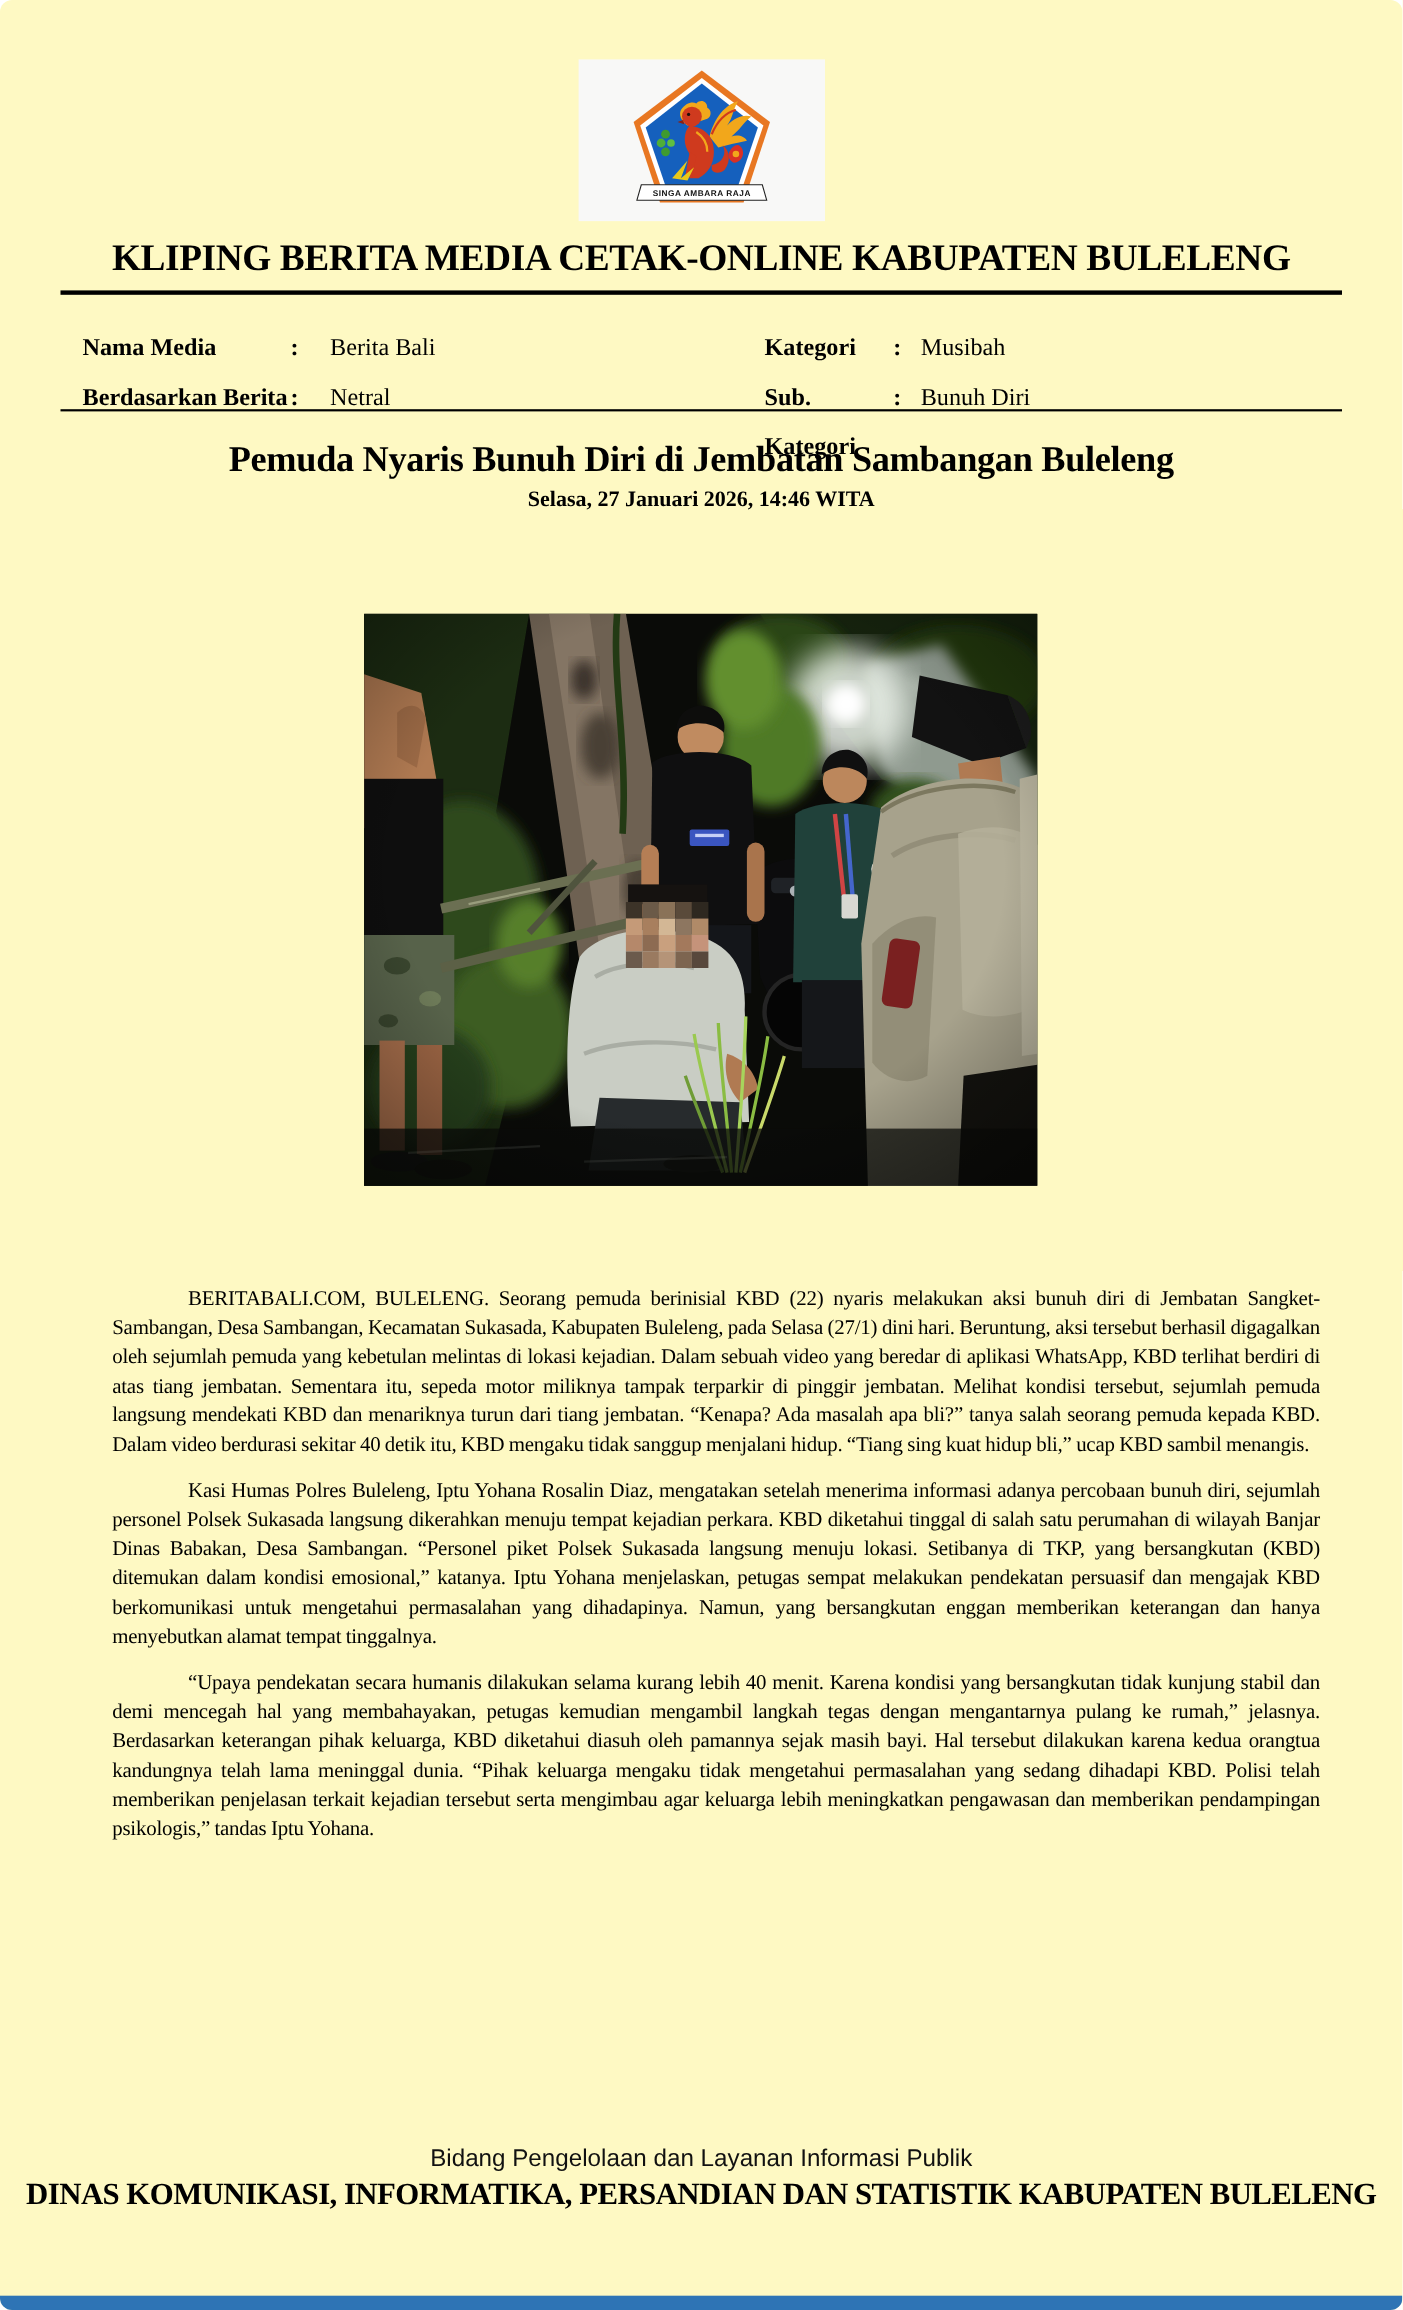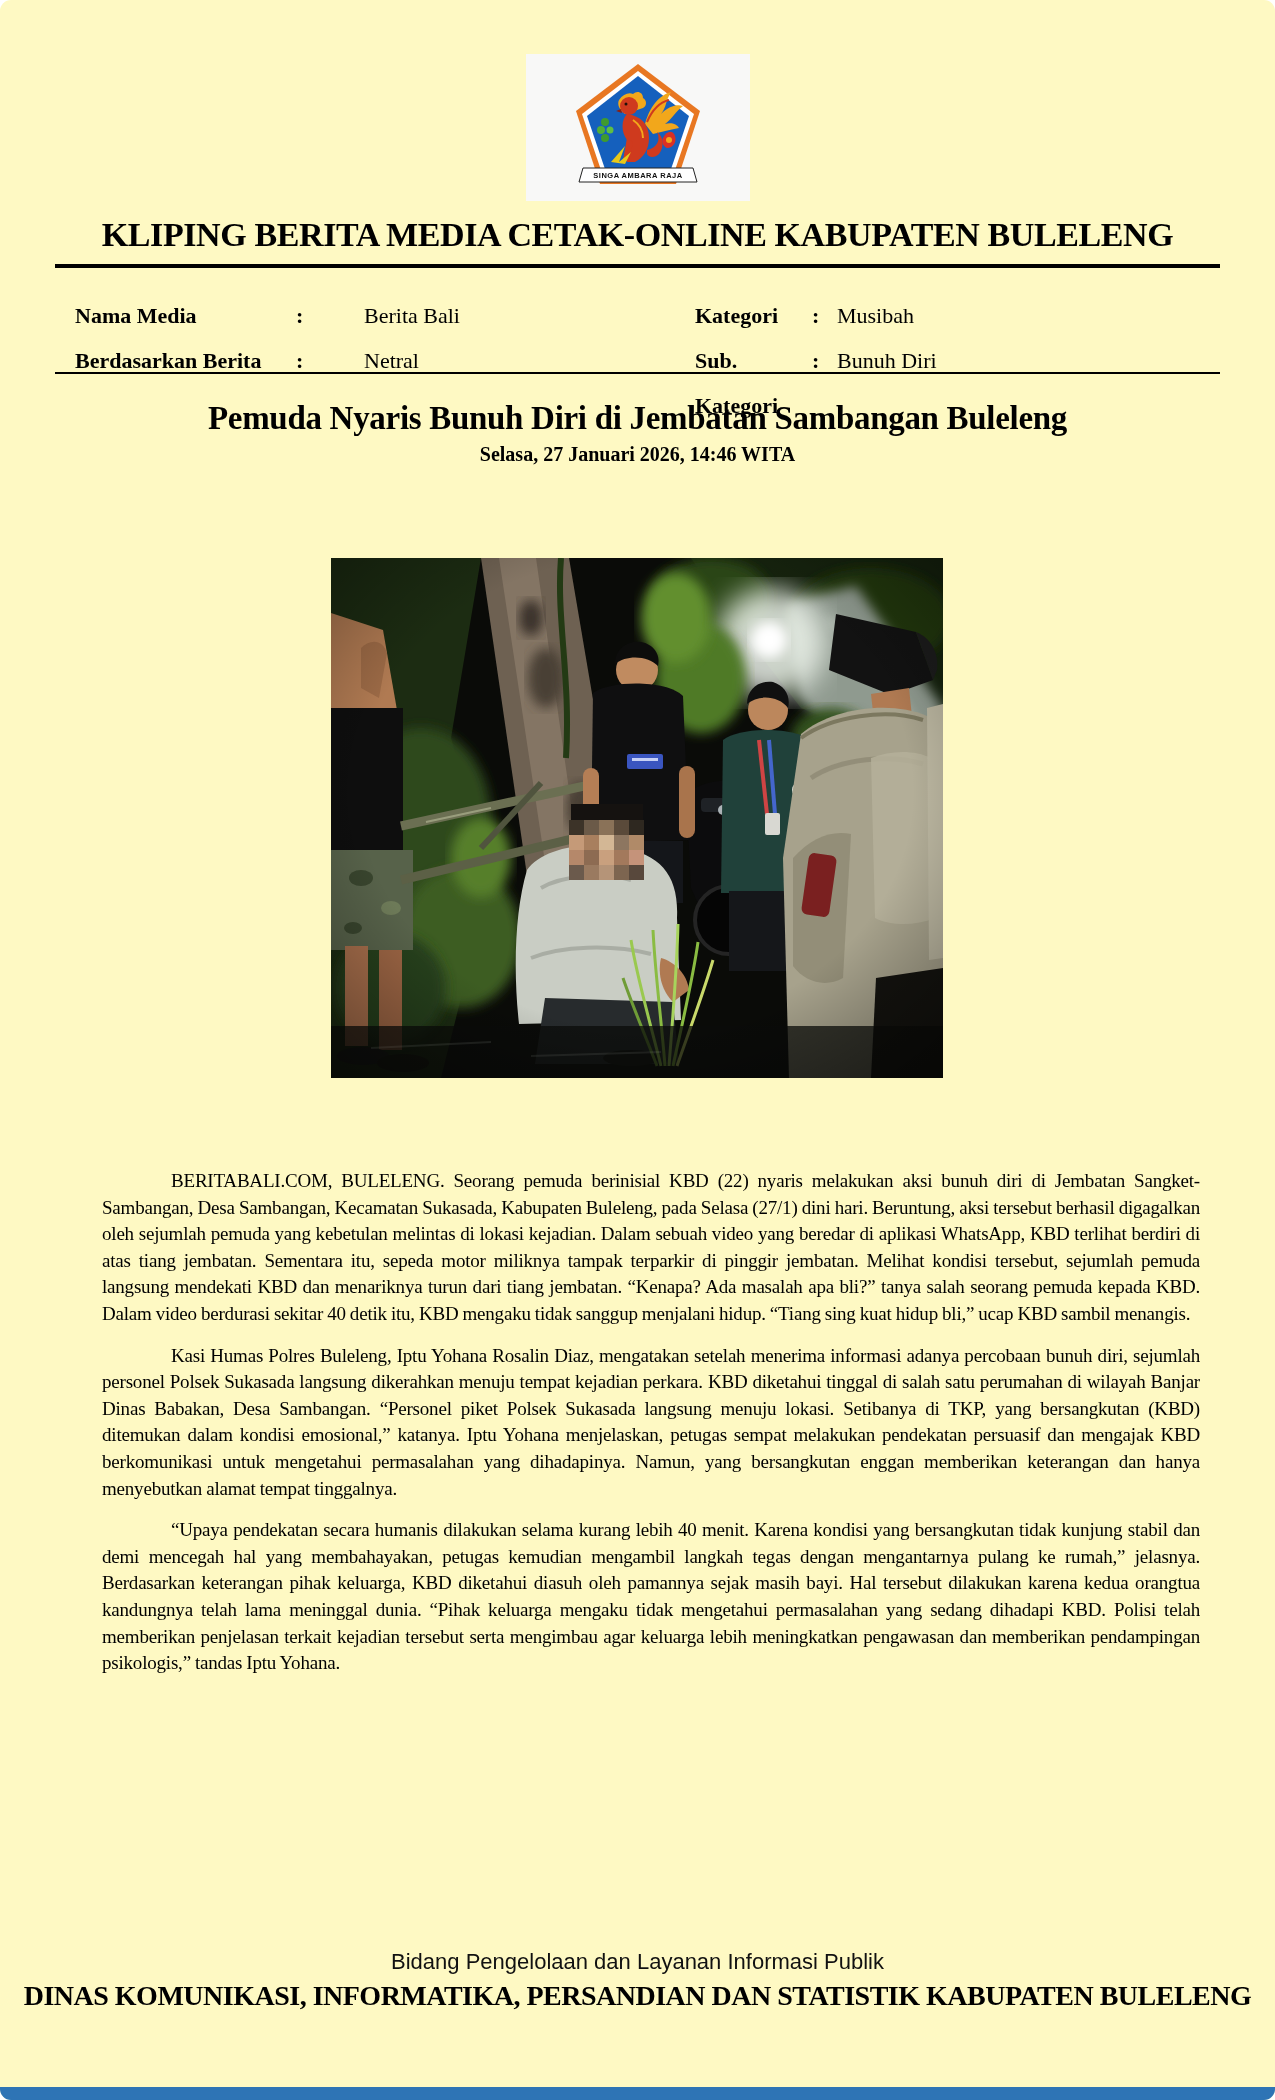--- a/index.html
+++ b/index.html
@@ -23,21 +23,21 @@
     position:absolute;top:216px;left:0;width:100%;
     text-align:center;font-weight:700;font-size:34px;letter-spacing:-0.4px;
     white-space:nowrap;
   }
   .rule{position:absolute;left:55px;right:55px;background:#000;}
   .rule-thick{top:264px;height:4px;}
   .rule-thin{top:372px;height:2px;}
   
   .meta{position:absolute;top:293px;left:75px;right:75px;font-size:22px;line-height:45px;}
   .meta-row{display:flex;height:45px;align-items:flex-start;}
-  .meta-col-left{display:flex;width:620px;flex:0 0 620px;gap:32px;}
+  .meta-col-left{display:flex;width:620px;flex:0 0 620px;}
   .meta-col-right{display:flex;flex:1;}
   .meta-label{font-weight:700;}
   .meta-col-left .meta-label{width:189px;flex:0 0 189px;}
   .meta-col-left .meta-colon{width:36px;flex:0 0 36px;font-weight:700;}
   .meta-col-right .meta-label{width:117px;flex:0 0 117px;}
   .meta-col-right .meta-colon{width:25px;flex:0 0 25px;font-weight:700;}
   .meta-value{font-weight:400;}
   
   .article-title{
     position:absolute;top:400px;left:0;width:100%;text-align:center;

